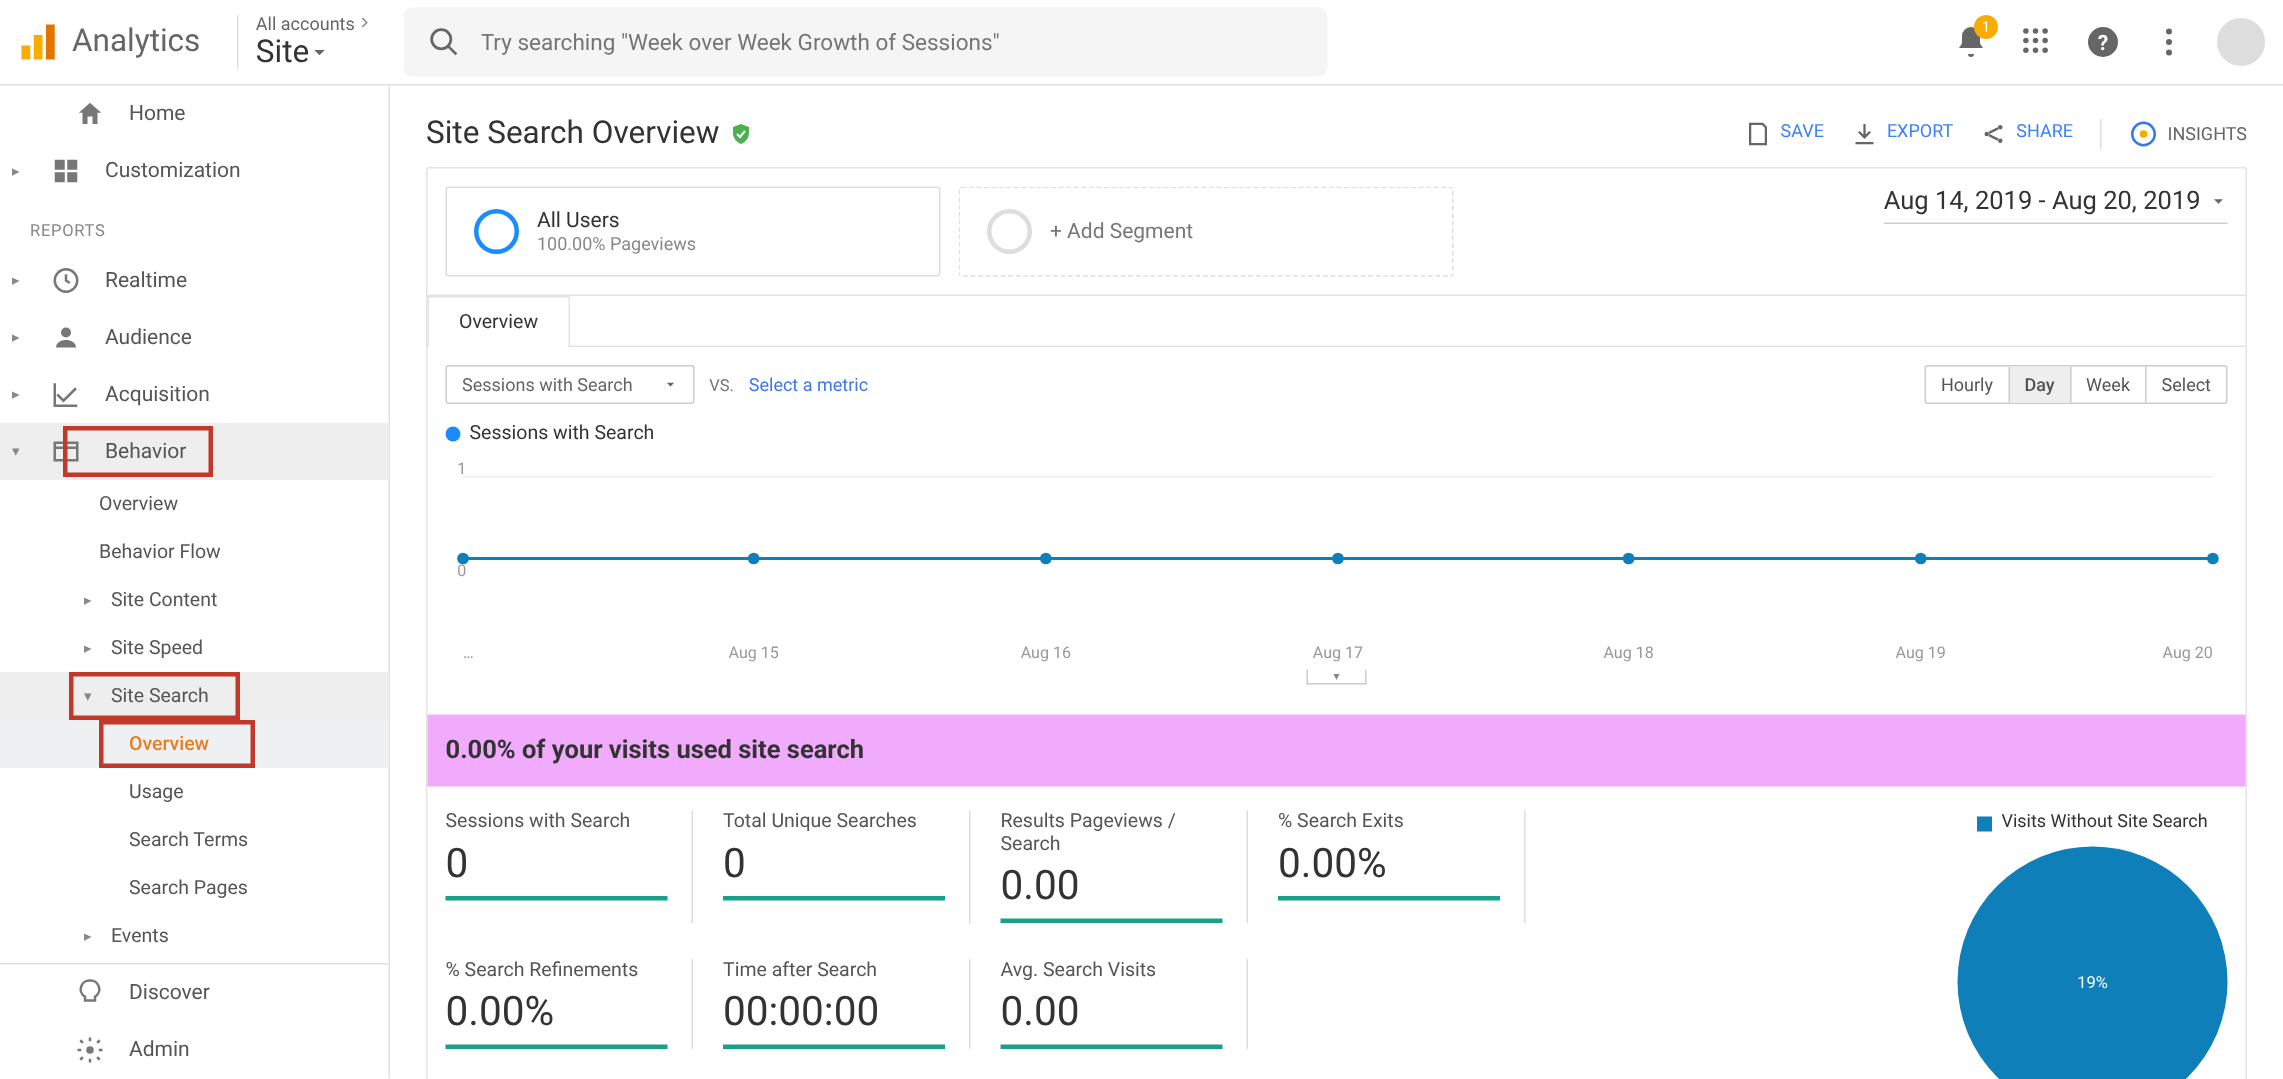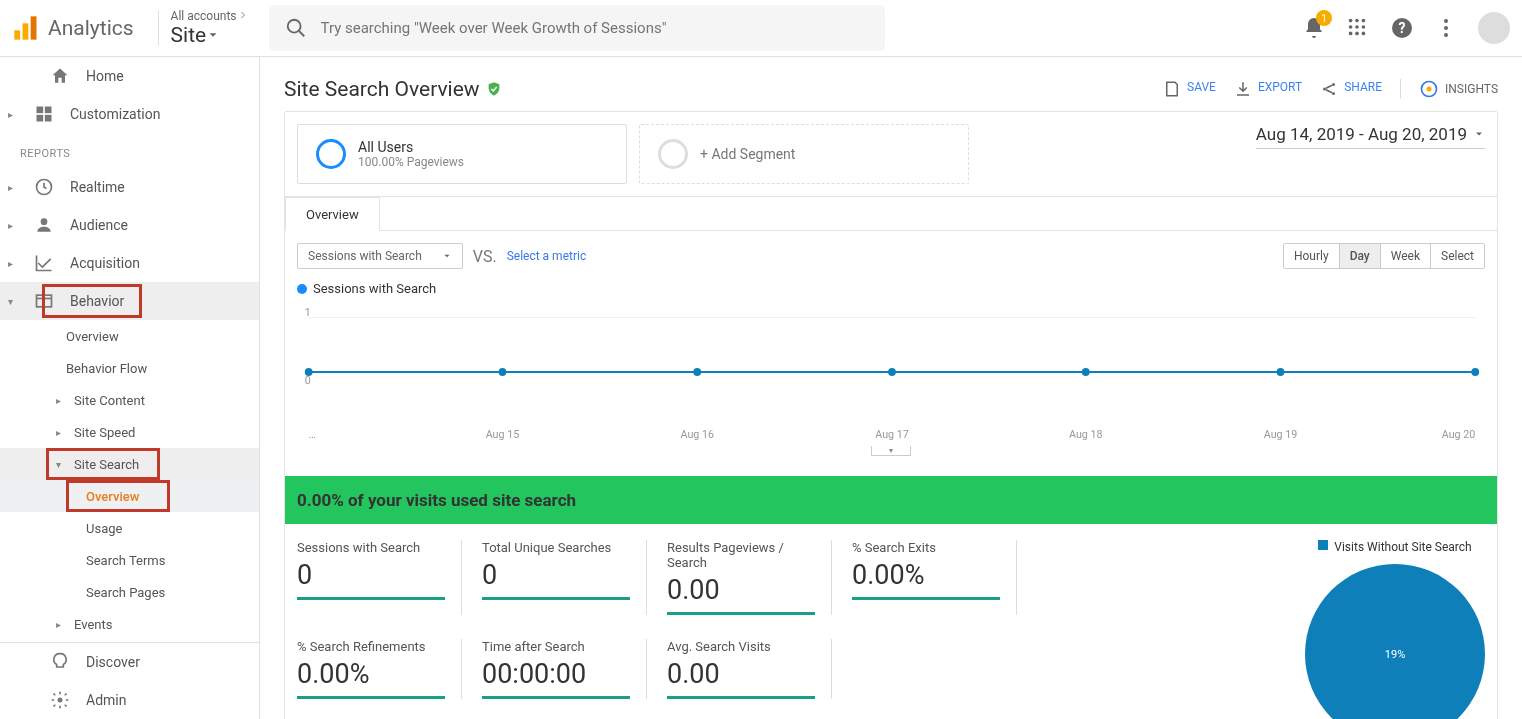--- a/index.html
+++ b/index.html
@@ -48,41 +48,41 @@
 .segment-circle { width: 30px; height: 30px; border: 3px solid #1a8cff; border-radius: 50%; }
 .segment-circle.empty { border-color: #ddd; }
 .segment-text .t1 { font-size: 14px; color: #333; }
 .segment-text .t2 { font-size: 12px; color: #888; }
 .add-seg { color: #777; font-size: 14px; }
 .date-range { margin-left: auto; font-size: 17px; color: #333; display: flex; align-items: center; gap: 6px; border-bottom: 1px solid #ccc; padding-bottom: 4px; text-align: right; }
 .tabs-row { display: flex; border-top: 1px solid #e3e3e3; }
 .tab { padding: 9px 20px; font-size: 13px; color: #333; border: 1px solid #e3e3e3; border-bottom: none; margin-top: -1px; background: #fff; position: relative; top: 1px; }
 .graph-controls { display: flex; align-items: center; gap: 10px; padding: 12px; border-top: 1px solid #e3e3e3; }
 .metric-dropdown { border: 1px solid #ccc; padding: 5px 10px; font-size: 12px; color: #666; display: flex; align-items: center; gap: 20px; border-radius: 2px; cursor: pointer; }
-.vs-text { font-size: 16px; color: #777; }
+.vs-text { font-size: 11px; color: #777; }
 .select-metric { font-size: 12px; color: #3b78e7; cursor: pointer; }
 .time-toggle { margin-left: auto; display: flex; border: 1px solid #ccc; border-radius: 2px; }
 .time-btn { padding: 5px 10px; font-size: 12px; color: #555; border-right: 1px solid #ccc; cursor: pointer; }
 .time-btn:last-child { border-right: none; }
 .time-btn.active { background: #eee; font-weight: 500; }
 .legend-row { padding: 0 12px 6px; font-size: 13px; color: #333; display: flex; align-items: center; gap: 6px; }
 .legend-dot { width: 10px; height: 10px; background: #1a8cff; border-radius: 50%; }
 .chart-area { padding: 0 12px 20px; position: relative; }
 .chart-svg { width: 100%; height: 140px; }
 .chart-expand { width: 40px; height: 10px; margin: 0 auto; border: 1px solid #ccc; border-top: none; display: flex; align-items: center; justify-content: center; font-size: 8px; color: #888; cursor: pointer; }
-.summary-bar { background: #22c55e; padding: 14px 12px; font-size: 17px; font-weight: 700; color: #333; }
+.summary-bar { background: #f0abfc; padding: 14px 12px; font-size: 17px; font-weight: 700; color: #333; }
 .metrics-row { display: flex; padding: 16px 12px; }
 .metrics-grid { display: flex; flex-direction: column; gap: 24px; }
 .metrics-group { display: flex; gap: 20px; }
 .metric-card { width: 165px; border-right: 1px solid #ddd; padding-right: 16px; }
 .metric-label { font-size: 13px; color: #555; margin-bottom: 4px; }
 .metric-value { font-size: 27px; color: #333; margin-bottom: 6px; }
 .metric-bar { height: 3px; background: #1aa088; }
 .pie-section { margin-left: auto; display: flex; flex-direction: column; align-items: center; }
-.pie-legend { font-size: 12px; color: #333; display: flex; align-items: flex-start; gap: 6px; margin-bottom: 10px; }
+.pie-legend { font-size: 12px; color: #333; display: flex; align-items: flex-end; gap: 6px; margin-bottom: 10px; }
 .pie-sq { width: 10px; height: 10px; background: #0e7fb8; }
 .pie-chart { width: 180px; height: 180px; position: relative; }
 .pie-circle { width: 180px; height: 180px; background: #0e7fb8; border-radius: 50%; display: flex; align-items: center; justify-content: center; color: #fff; font-size: 11px; }
 </style>
 </head>
 <body>
 
 <div class="header">
   <div class="logo">
     <svg class="logo-icon" viewBox="0 0 24 24">

